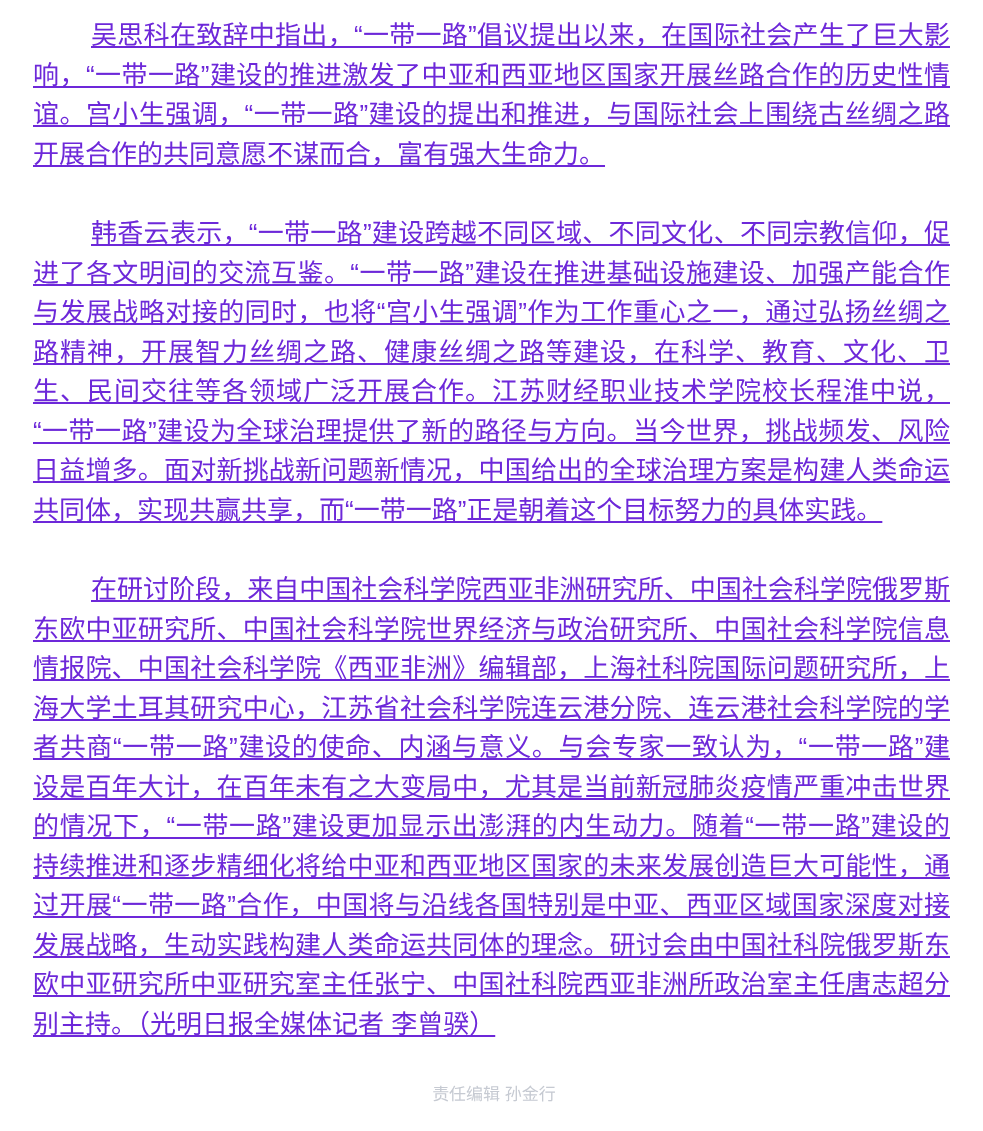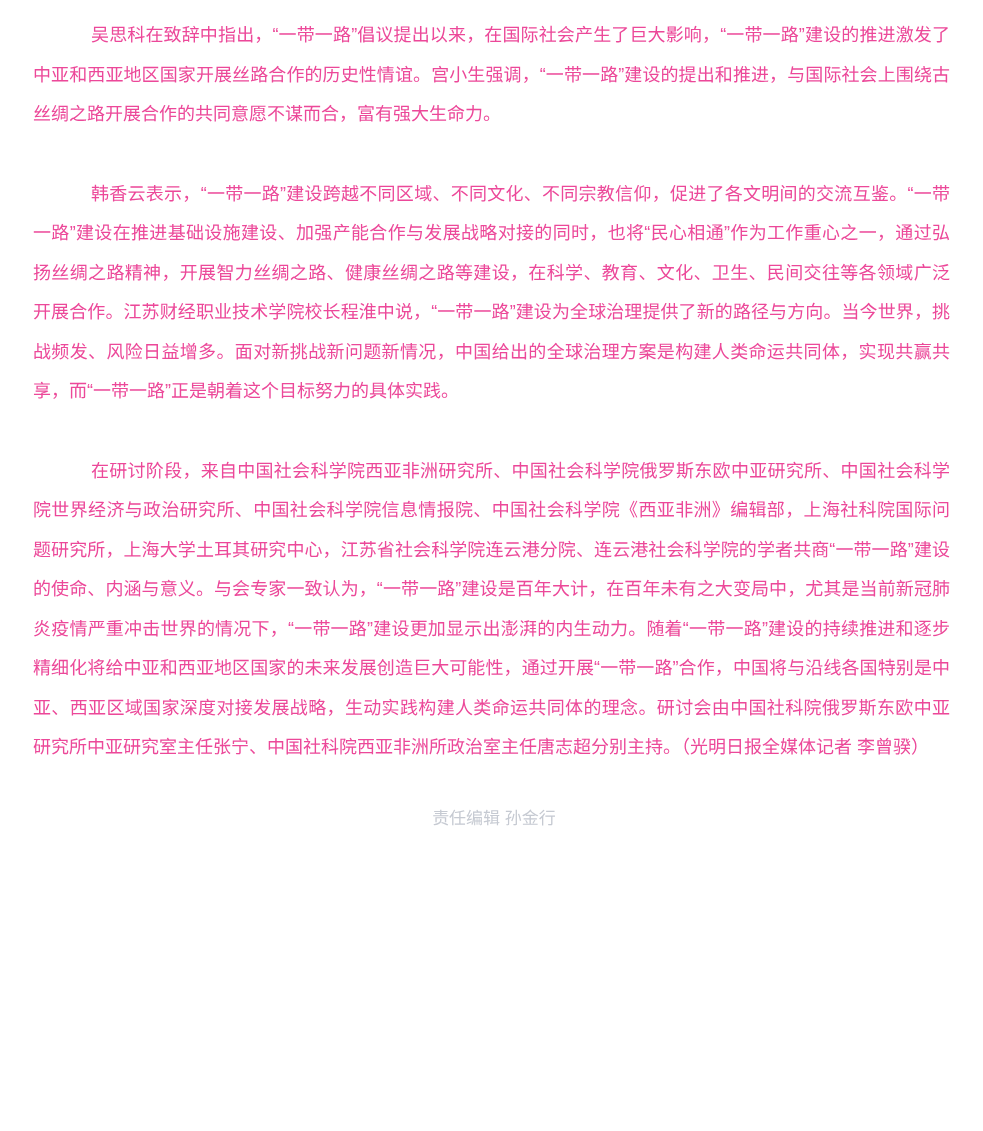--- a/index.html
+++ b/index.html
@@ -12,38 +12,39 @@
     width: 983px;
     height: 1131px;
     box-sizing: border-box;
     background: #ffffff;
     padding: 16px 33px 0 33px;
     overflow: hidden;
     font-family: "Liberation Sans", "DejaVu Sans", sans-serif;
   }
   .article p {
     margin: 0 0 40px 0;
-    font-size: 18px;
+    font-size: 26px;
     line-height: 39.5px;
-    color: #ec4899;
+    color: #6d28d9;
     text-align: justify;
     text-indent: 58px;
     word-break: break-all;
+    text-decoration: underline;
   }
   .editor-line {
     font-size: 17px;
     line-height: 22px;
     color: #c6cad2;
     padding-left: 5px;
     text-align: center;
   }
 </style>
 </head>
 <body>
 
 <div class="page">
   <div class="article">
     <p>吴思科在致辞中指出，“一带一路”倡议提出以来，在国际社会产生了巨大影响，“一带一路”建设的推进激发了中亚和西亚地区国家开展丝路合作的历史性情谊。宫小生强调，“一带一路”建设的提出和推进，与国际社会上围绕古丝绸之路开展合作的共同意愿不谋而合，富有强大生命力。</p>
-    <p>韩香云表示，“一带一路”建设跨越不同区域、不同文化、不同宗教信仰，促进了各文明间的交流互鉴。“一带一路”建设在推进基础设施建设、加强产能合作与发展战略对接的同时，也将“民心相通”作为工作重心之一，通过弘扬丝绸之路精神，开展智力丝绸之路、健康丝绸之路等建设，在科学、教育、文化、卫生、民间交往等各领域广泛开展合作。江苏财经职业技术学院校长程淮中说，“一带一路”建设为全球治理提供了新的路径与方向。当今世界，挑战频发、风险日益增多。面对新挑战新问题新情况，中国给出的全球治理方案是构建人类命运共同体，实现共赢共享，而“一带一路”正是朝着这个目标努力的具体实践。</p>
+    <p>韩香云表示，“一带一路”建设跨越不同区域、不同文化、不同宗教信仰，促进了各文明间的交流互鉴。“一带一路”建设在推进基础设施建设、加强产能合作与发展战略对接的同时，也将“宫小生强调”作为工作重心之一，通过弘扬丝绸之路精神，开展智力丝绸之路、健康丝绸之路等建设，在科学、教育、文化、卫生、民间交往等各领域广泛开展合作。江苏财经职业技术学院校长程淮中说，“一带一路”建设为全球治理提供了新的路径与方向。当今世界，挑战频发、风险日益增多。面对新挑战新问题新情况，中国给出的全球治理方案是构建人类命运共同体，实现共赢共享，而“一带一路”正是朝着这个目标努力的具体实践。</p>
     <p>在研讨阶段，来自中国社会科学院西亚非洲研究所、中国社会科学院俄罗斯东欧中亚研究所、中国社会科学院世界经济与政治研究所、中国社会科学院信息情报院、中国社会科学院《西亚非洲》编辑部，上海社科院国际问题研究所，上海大学土耳其研究中心，江苏省社会科学院连云港分院、连云港社会科学院的学者共商“一带一路”建设的使命、内涵与意义。与会专家一致认为，“一带一路”建设是百年大计，在百年未有之大变局中，尤其是当前新冠肺炎疫情严重冲击世界的情况下，“一带一路”建设更加显示出澎湃的内生动力。随着“一带一路”建设的持续推进和逐步精细化将给中亚和西亚地区国家的未来发展创造巨大可能性，通过开展“一带一路”合作，中国将与沿线各国特别是中亚、西亚区域国家深度对接发展战略，生动实践构建人类命运共同体的理念。研讨会由中国社科院俄罗斯东欧中亚研究所中亚研究室主任张宁、中国社科院西亚非洲所政治室主任唐志超分别主持。（光明日报全媒体记者 李曾骙）</p>
   </div>
   <div class="editor-line">责任编辑 孙金行</div>
 </div>
 
 </body></html>

